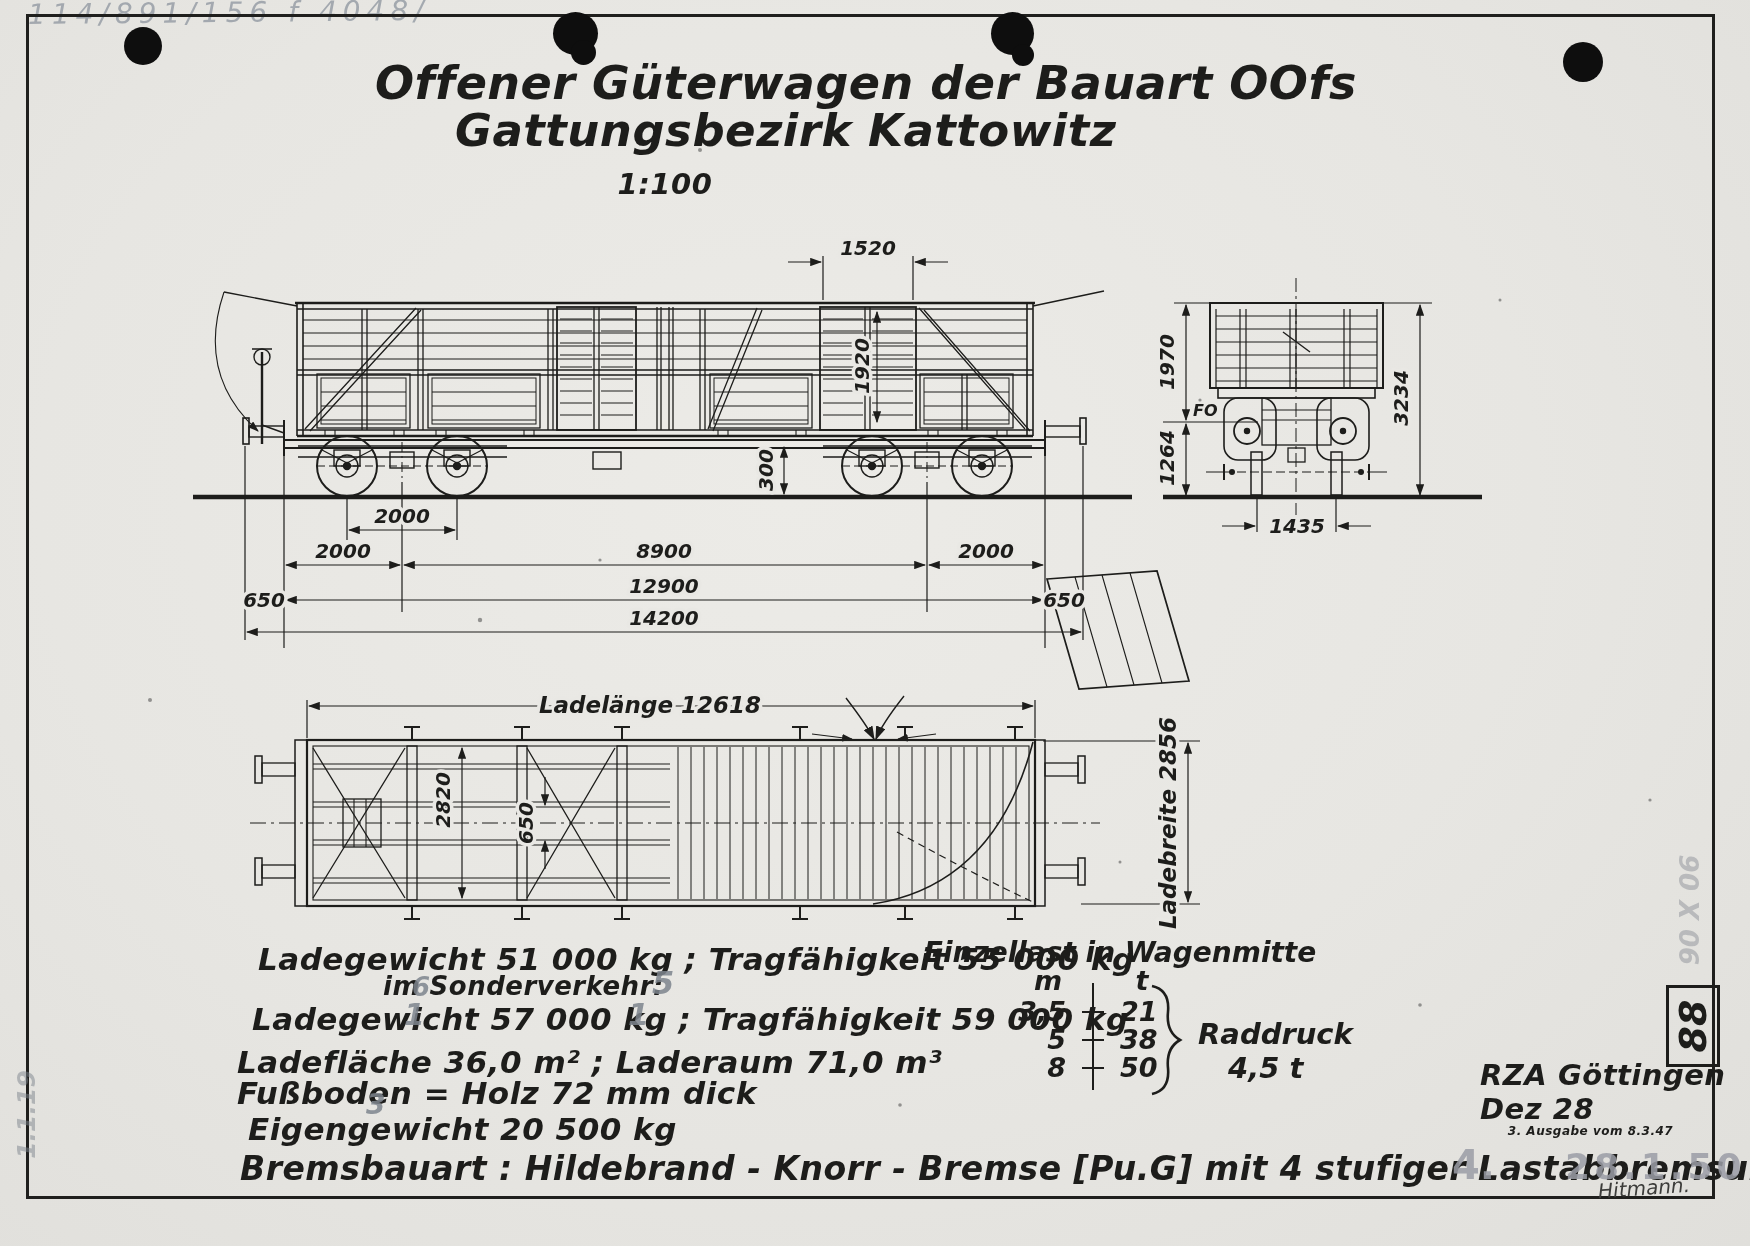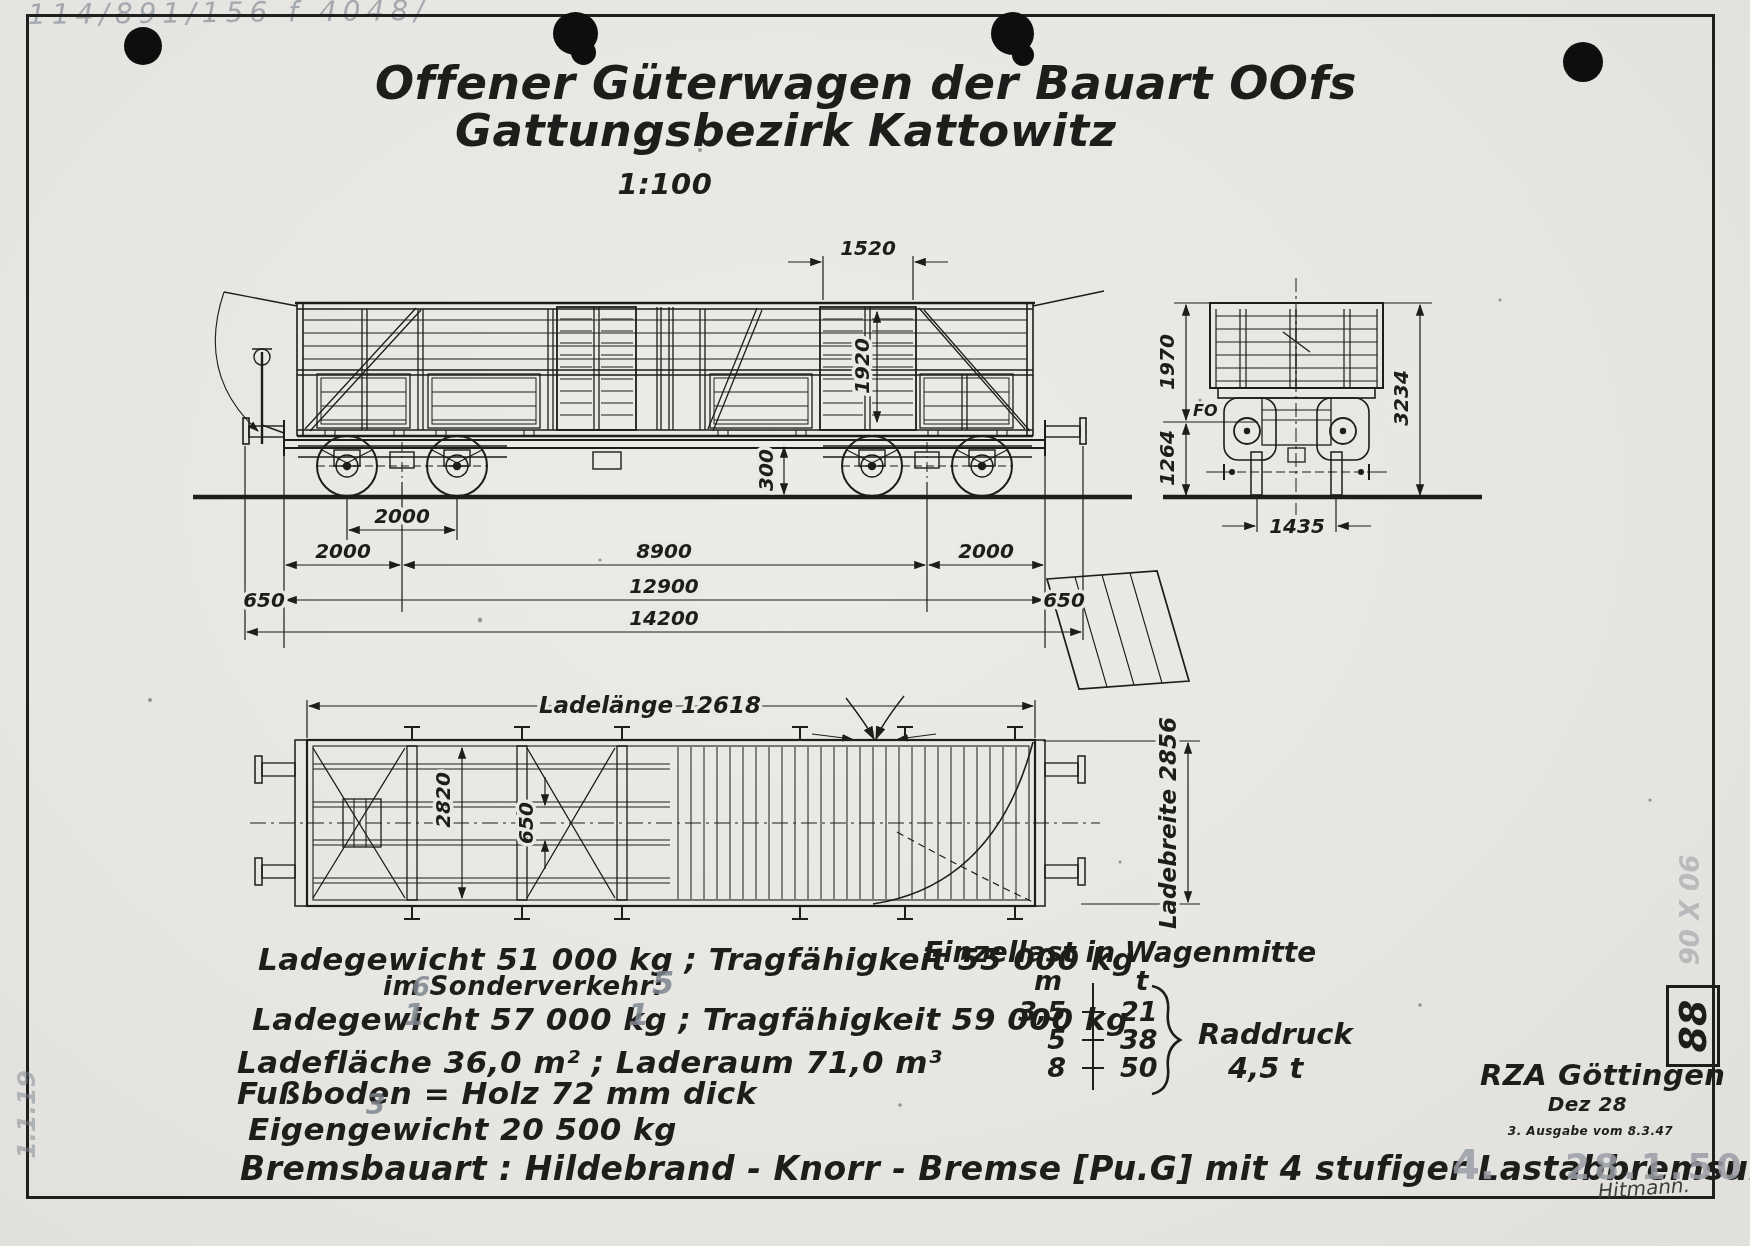--- a/index.html
+++ b/index.html
@@ -312,21 +312,21 @@
 <div class="abs hand spec" style="left:248px;top:1111px;">Eigengewicht   20 500 kg</div>
 <div class="abs hand spec" style="left:240px;top:1149px;font-size:33px;">Bremsbauart :  Hildebrand - Knorr - Bremse  [Pu.G]  mit 4 stufiger Lastabbremsung</div>
 
 <span class="abs pencil" style="left:412px;top:972px;font-size:26px;">6</span>
 <span class="abs pencil" style="left:652px;top:964px;font-size:32px;">5</span>
 <span class="abs pencil" style="left:404px;top:997px;font-size:30px;">1</span>
 <span class="abs pencil" style="left:628px;top:997px;font-size:30px;">1</span>
 <span class="abs pencil" style="left:366px;top:1088px;font-size:28px;">3</span>
 
 <div class="abs hand" style="left:1480px;top:1058px;width:215px;text-align:center;font-size:29px;">RZA Göttingen</div>
-<div class="abs hand" style="left:1480px;top:1092px;width:215px;text-align:center;font-size:20px;">Dez 28</div>
+<div class="abs hand" style="left:1480px;top:1092px;width:215px;text-align:left;font-size:29px;">Dez 28</div>
 <div class="abs hand" style="left:1468px;top:1124px;width:245px;text-align:center;font-size:12px;">3. Ausgabe vom 8.3.47</div>
 <div class="abs stamp" style="left:1452px;top:1142px;font-size:40px;">4.</div>
 <div class="abs stamp" style="left:1565px;top:1146px;font-size:36px;letter-spacing:4px;">28.1.50</div>
 <div class="abs sig" style="left:1598px;top:1176px;font-size:20px;">Hitmann.</div>
 
 <div class="box88">
     <span>88</span>
   </div>
 <div class="abs vrot" style="left:1625px;top:895px;width:130px;font-size:26px;font-style:italic;font-weight:700;color:rgba(120,125,135,.4);">90 X 06</div>
 <div class="abs vrot pencil" style="left:-34px;top:1100px;width:120px;font-size:25px;opacity:.5;">1.1.19</div>

